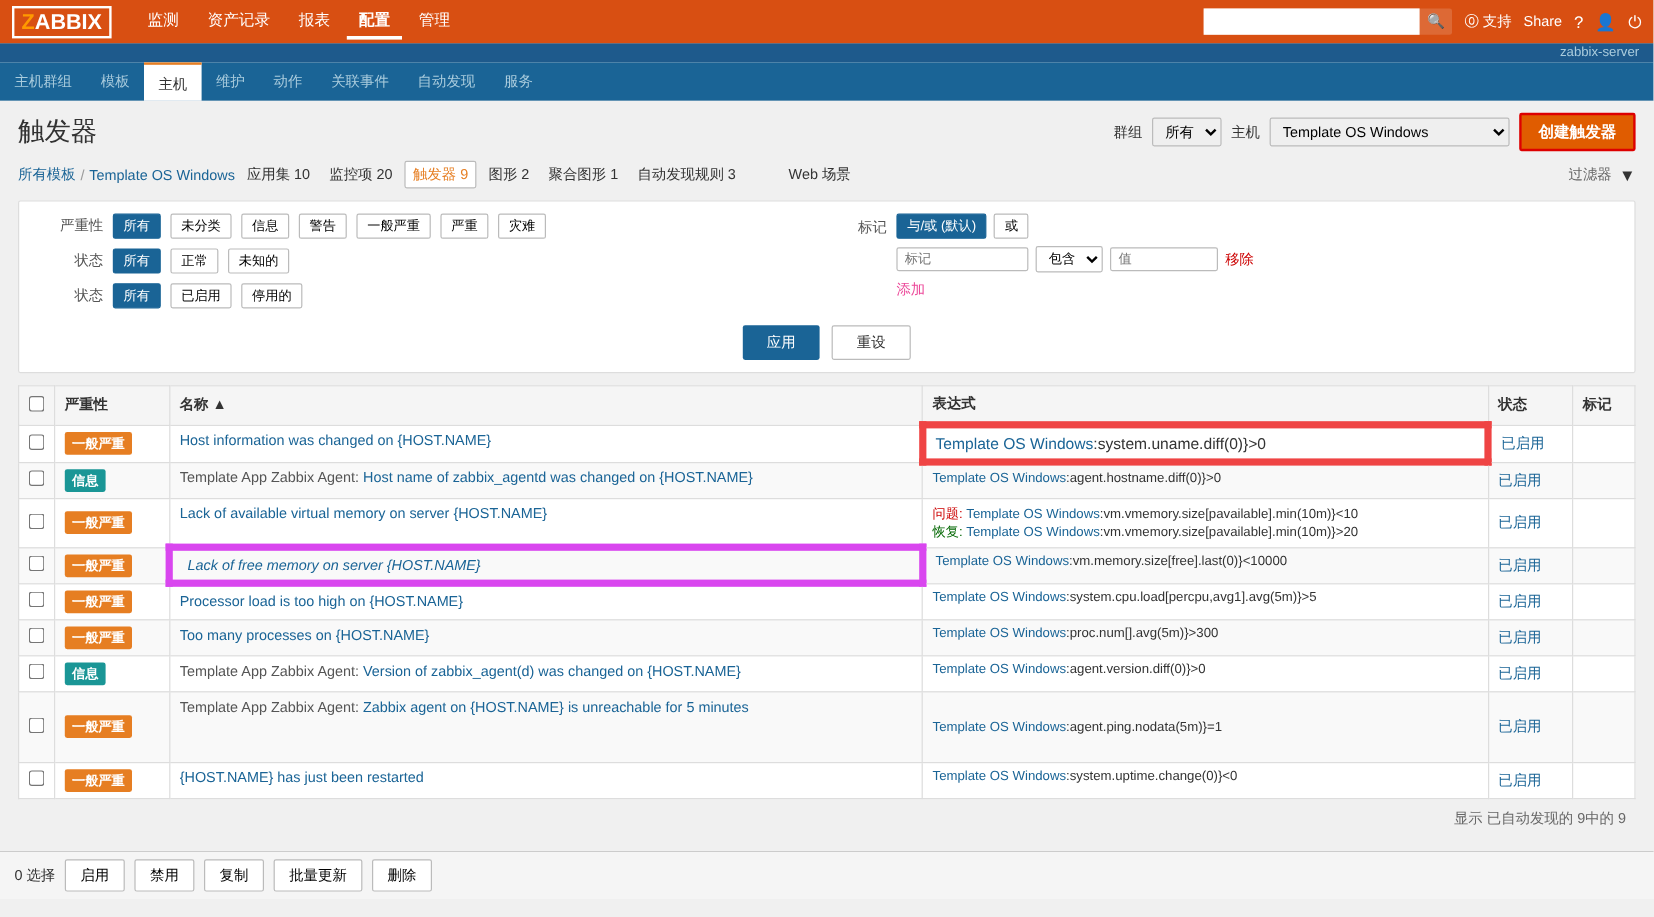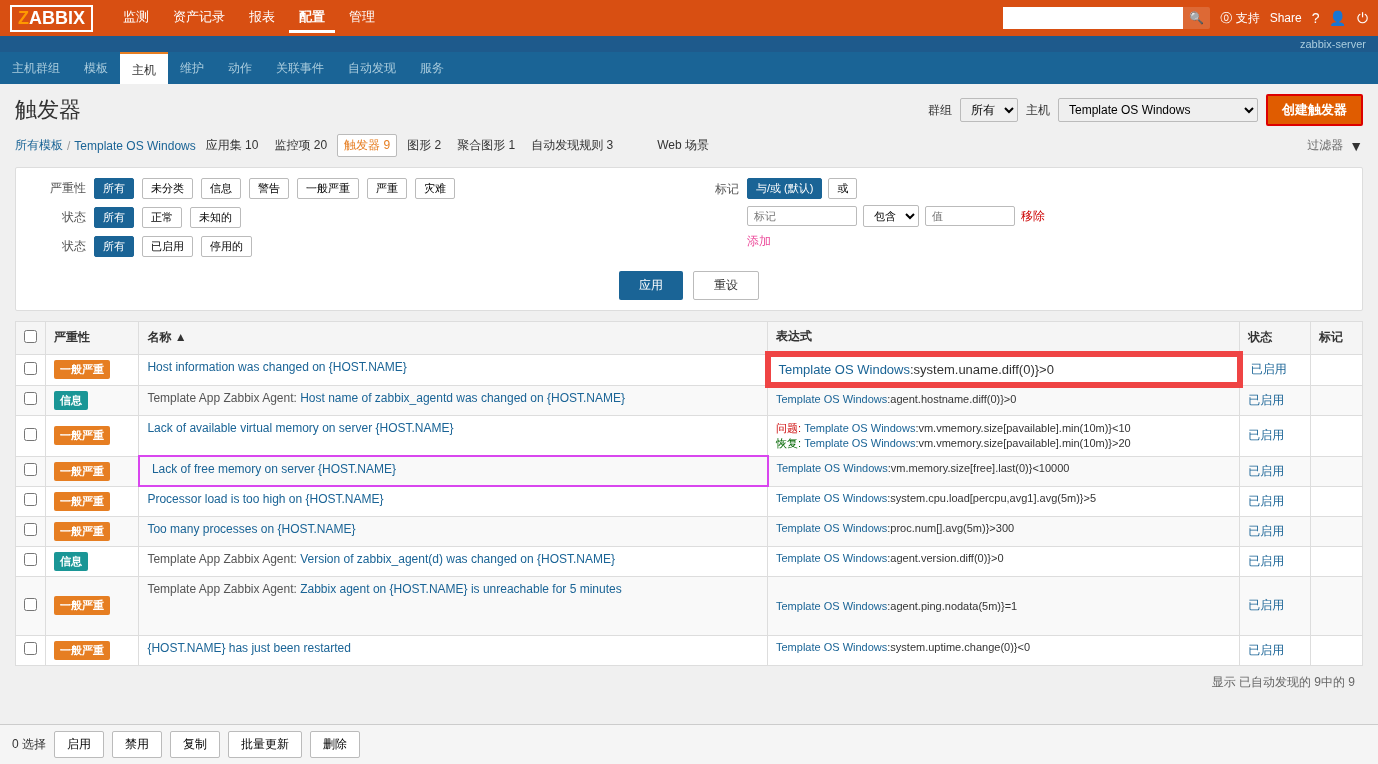--- a/index.html
+++ b/index.html
@@ -187,21 +187,21 @@
     <td style="border:1px solid #ddd; padding:5px 8px; vertical-align:middle; color:#1a6496; font-size:12px;">已启用</td>
     <td style="border:1px solid #ddd; padding:5px 8px; vertical-align:middle;"></td>
   </tr>
         <tr style="background: rgb(249, 249, 249);">
     <td style="border:1px solid #ddd; padding:5px 8px; vertical-align:middle;">
       <input type="checkbox" style="">
     </td>
     <td style="border:1px solid #ddd; padding:5px 8px; vertical-align:middle;">
       <span style="background:#e67e22; color:white; padding:2px 6px; border-radius:2px; font-size:11px; font-weight:bold; display:inline-block;">一般严重</span>
     </td>
-    <td style="border:2px solid #d946ef; padding:5px 12px; vertical-align:top; font-size:12px;"><a style="color:#1a6496;cursor:pointer;text-decoration:none;">Lack of free memory on server {HOST.NAME}</a></td>
+    <td style="border:6px solid #d946ef; padding:5px 12px; vertical-align:top; font-size:12px;font-style:italic;"><a style="color:#1a6496;cursor:pointer;text-decoration:none;">Lack of free memory on server {HOST.NAME}</a></td>
     <td style="border:1px solid #ddd; padding:5px 8px; vertical-align:top; font-size:11px;"><span style="color:#1a6496;cursor:pointer;">Template OS Windows</span><span style="color:#333;">:vm.memory.size[free].last(0)}&lt;10000</span></td>
     <td style="border:1px solid #ddd; padding:5px 8px; vertical-align:middle; color:#1a6496; font-size:12px;">已启用</td>
     <td style="border:1px solid #ddd; padding:5px 8px; vertical-align:middle;"></td>
   </tr>
         <tr style="background: white;">
     <td style="border:1px solid #ddd; padding:5px 8px; vertical-align:middle;">
       <input type="checkbox" style="">
     </td>
     <td style="border:1px solid #ddd; padding:5px 8px; vertical-align:middle;">
       <span style="background:#e67e22; color:white; padding:2px 6px; border-radius:2px; font-size:11px; font-weight:bold; display:inline-block;">一般严重</span>
@@ -261,20 +261,20 @@
   </tr>
       </tbody>
   </table>
 
   <div style="text-align:right; padding:4px 8px; font-size:12px; color:#666; margin-top:4px;">
     <span>显示 已自动发现的 9中的 9</span>
   </div>
 
 </div>
 
-<div style="position:fixed; bottom:0; left:0; right:0; background:#f5f5f5; border-top:1px solid #ccc; padding:6px 12px; display:flex; align-items:center; gap:8px;">
+<div style="position:fixed; bottom:15px; left:0; right:0; background:#f5f5f5; border-top:1px solid #ccc; padding:6px 12px; display:flex; align-items:center; gap:8px;">
   <span style="font-size:12px;">0 选择</span>
   <button style="padding:4px 12px; border:1px solid #bbb; border-radius:2px; cursor:pointer; font-size:12px; background:white;">启用</button>
   <button style="padding:4px 12px; border:1px solid #bbb; border-radius:2px; cursor:pointer; font-size:12px; background:white;">禁用</button>
   <button style="padding:4px 12px; border:1px solid #bbb; border-radius:2px; cursor:pointer; font-size:12px; background:white;">复制</button>
   <button style="padding:4px 12px; border:1px solid #bbb; border-radius:2px; cursor:pointer; font-size:12px; background:white;">批量更新</button>
   <button style="padding:4px 12px; border:1px solid #bbb; border-radius:2px; cursor:pointer; font-size:12px; background:white;">删除</button>
 </div>
 
 </body></html>

